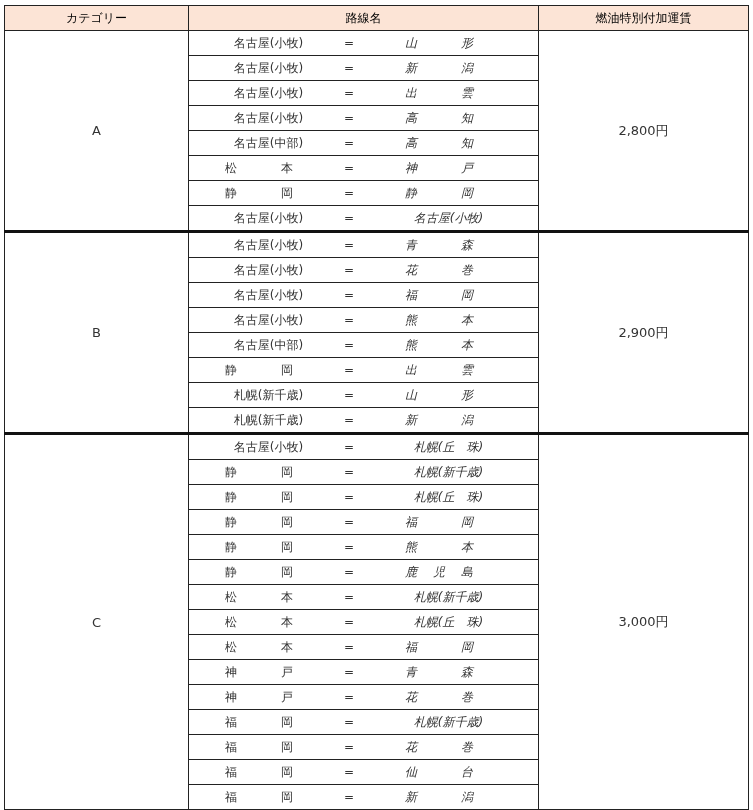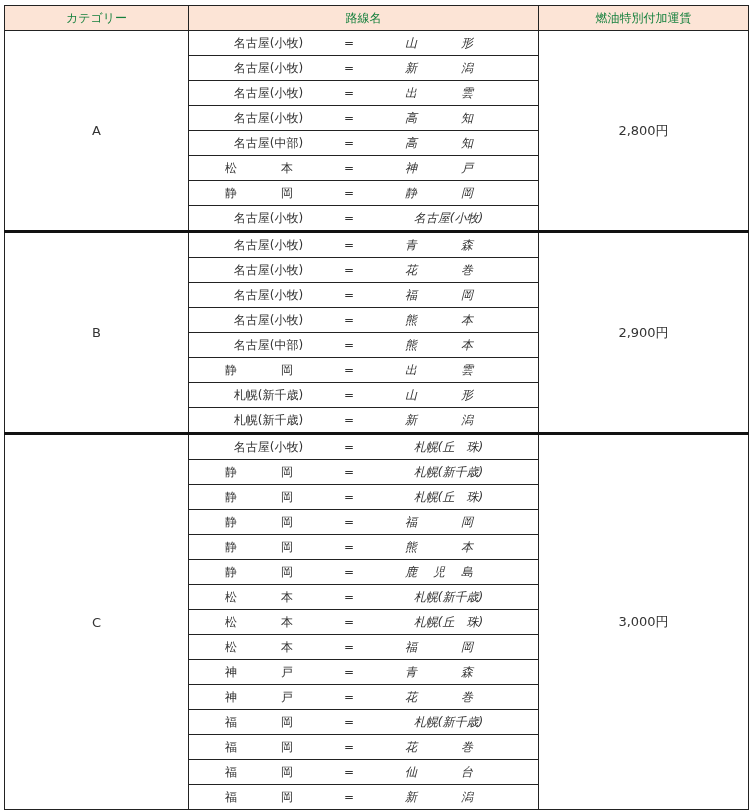--- a/index.html
+++ b/index.html
@@ -2,21 +2,21 @@
 <html><head>
 <meta charset="utf-8">
 <style>
   html, body { margin: 0; padding: 0; background: #ffffff; }
   body { width: 753px; height: 810px; position: relative; overflow: hidden;
          font-family: "DejaVu Sans", "Liberation Sans", sans-serif; color: #333; }
   table.fare { position: absolute; left: 4px; top: 5px; border-collapse: collapse;
                width: 744px; table-layout: fixed; font-size: 12px; }
   table.fare th, table.fare td { border: 1px solid #222; padding: 0; height: 24px;
                text-align: center; vertical-align: middle; }
-  table.fare th { background: #fce4d6; font-weight: normal; color: #15803d; height: 24px; }
+  table.fare th { background: #fce4d6; font-weight: normal; color: #000000; height: 24px; }
   col.c1 { width: 184px; } col.c2 { width: 350px; } col.c3 { width: 210px; }
   tr.group-start > td { border-top: 3px solid #111; }
   tr.group-first > td { border-top: 1px solid #222; }
   td.cat, td.price { font-size: 13px; color: #333; }
   .route { display: flex; align-items: center; height: 24px; }
   .route .from { width: 140px; display: flex; justify-content: center; }
   .route .eq { width: 40px; text-align: center; }
   .route .to { width: 140px; display: flex; justify-content: center; font-style: italic; }
   .name { display: inline-block; width: 68px; text-align: justify; text-align-last: justify; white-space: nowrap; }
   .name.long { width: auto; text-align-last: center; margin-left: 19px; }

